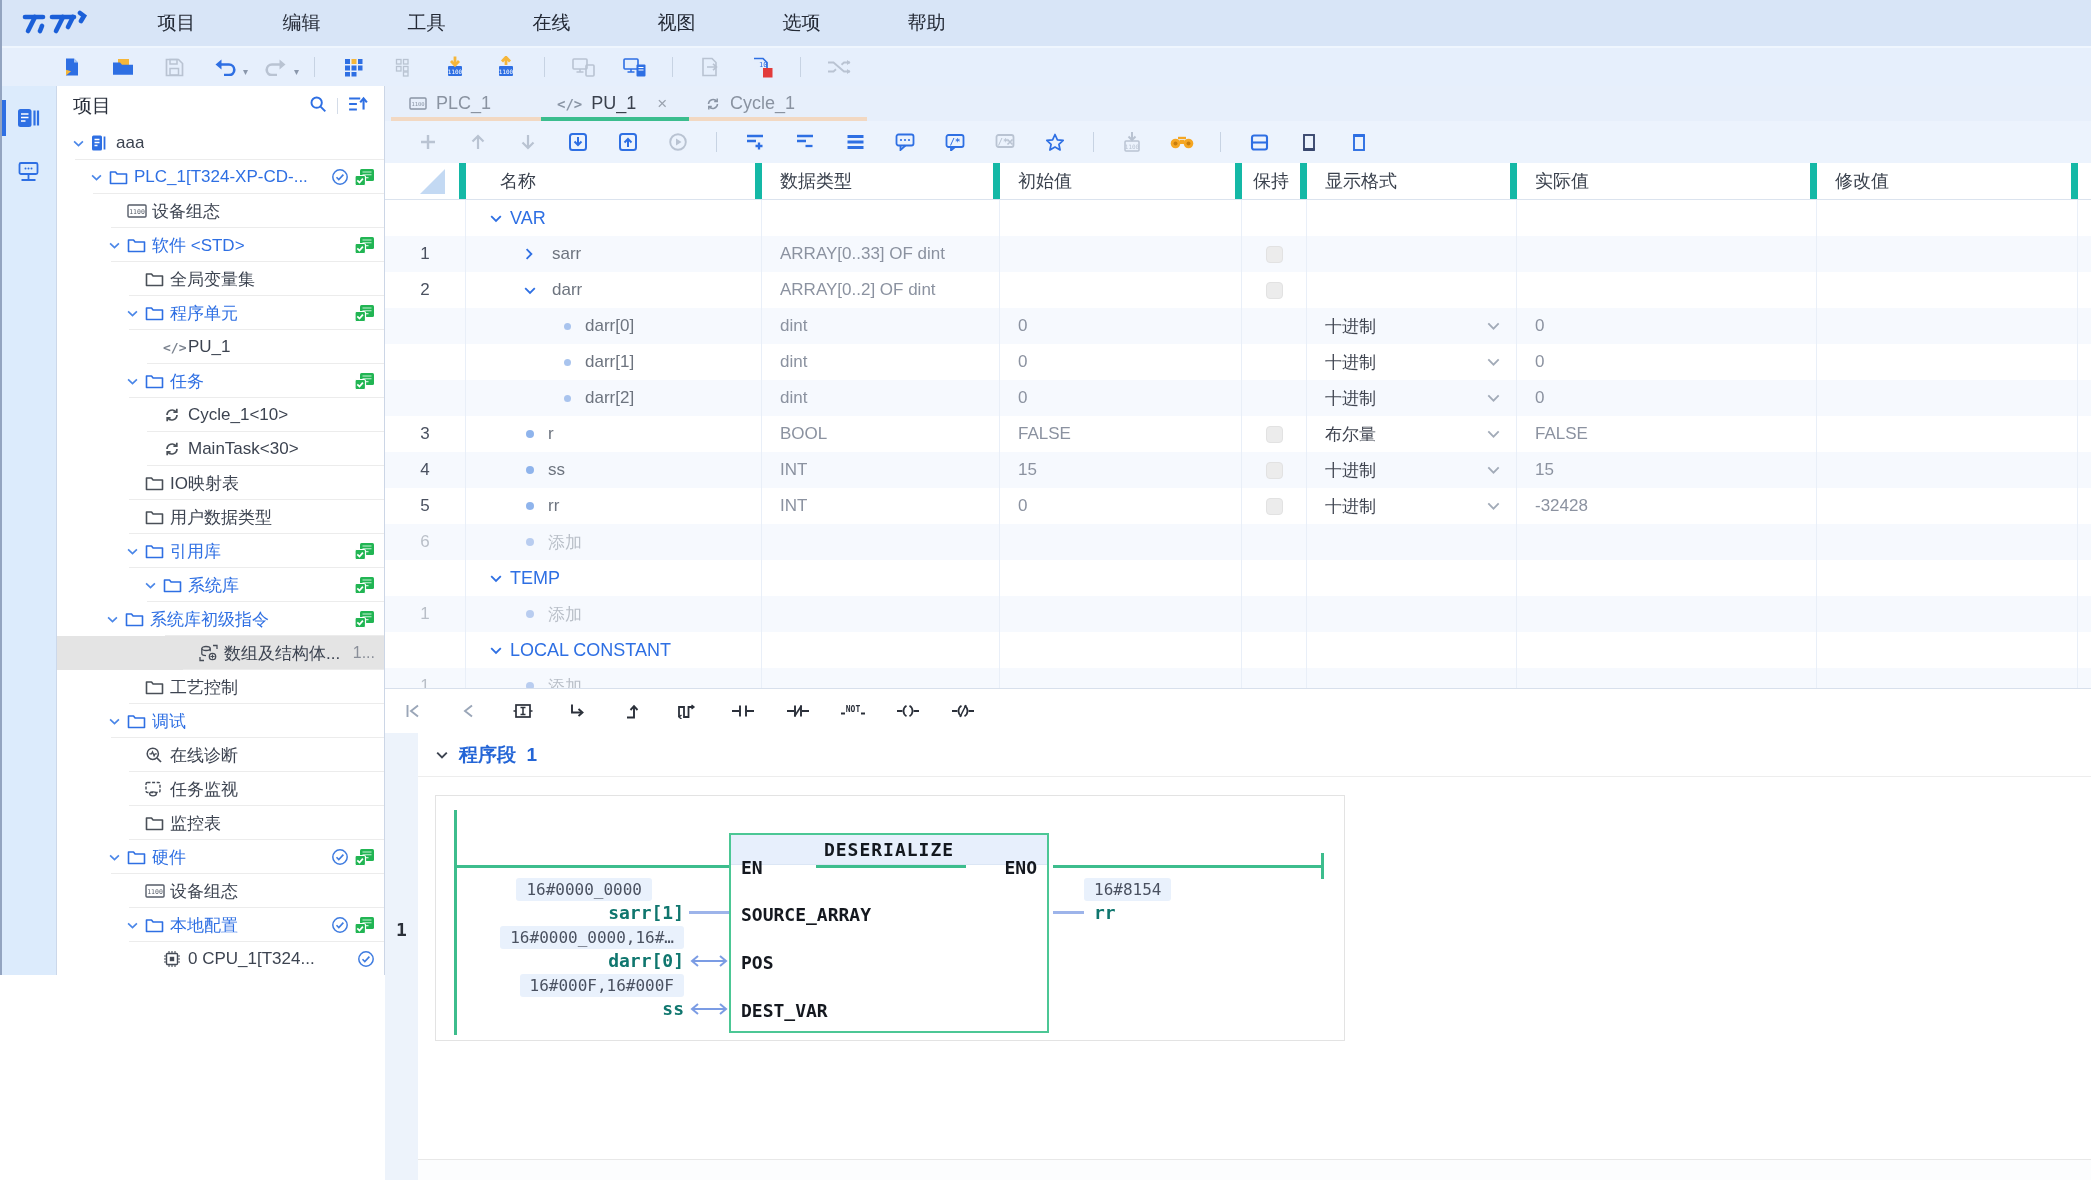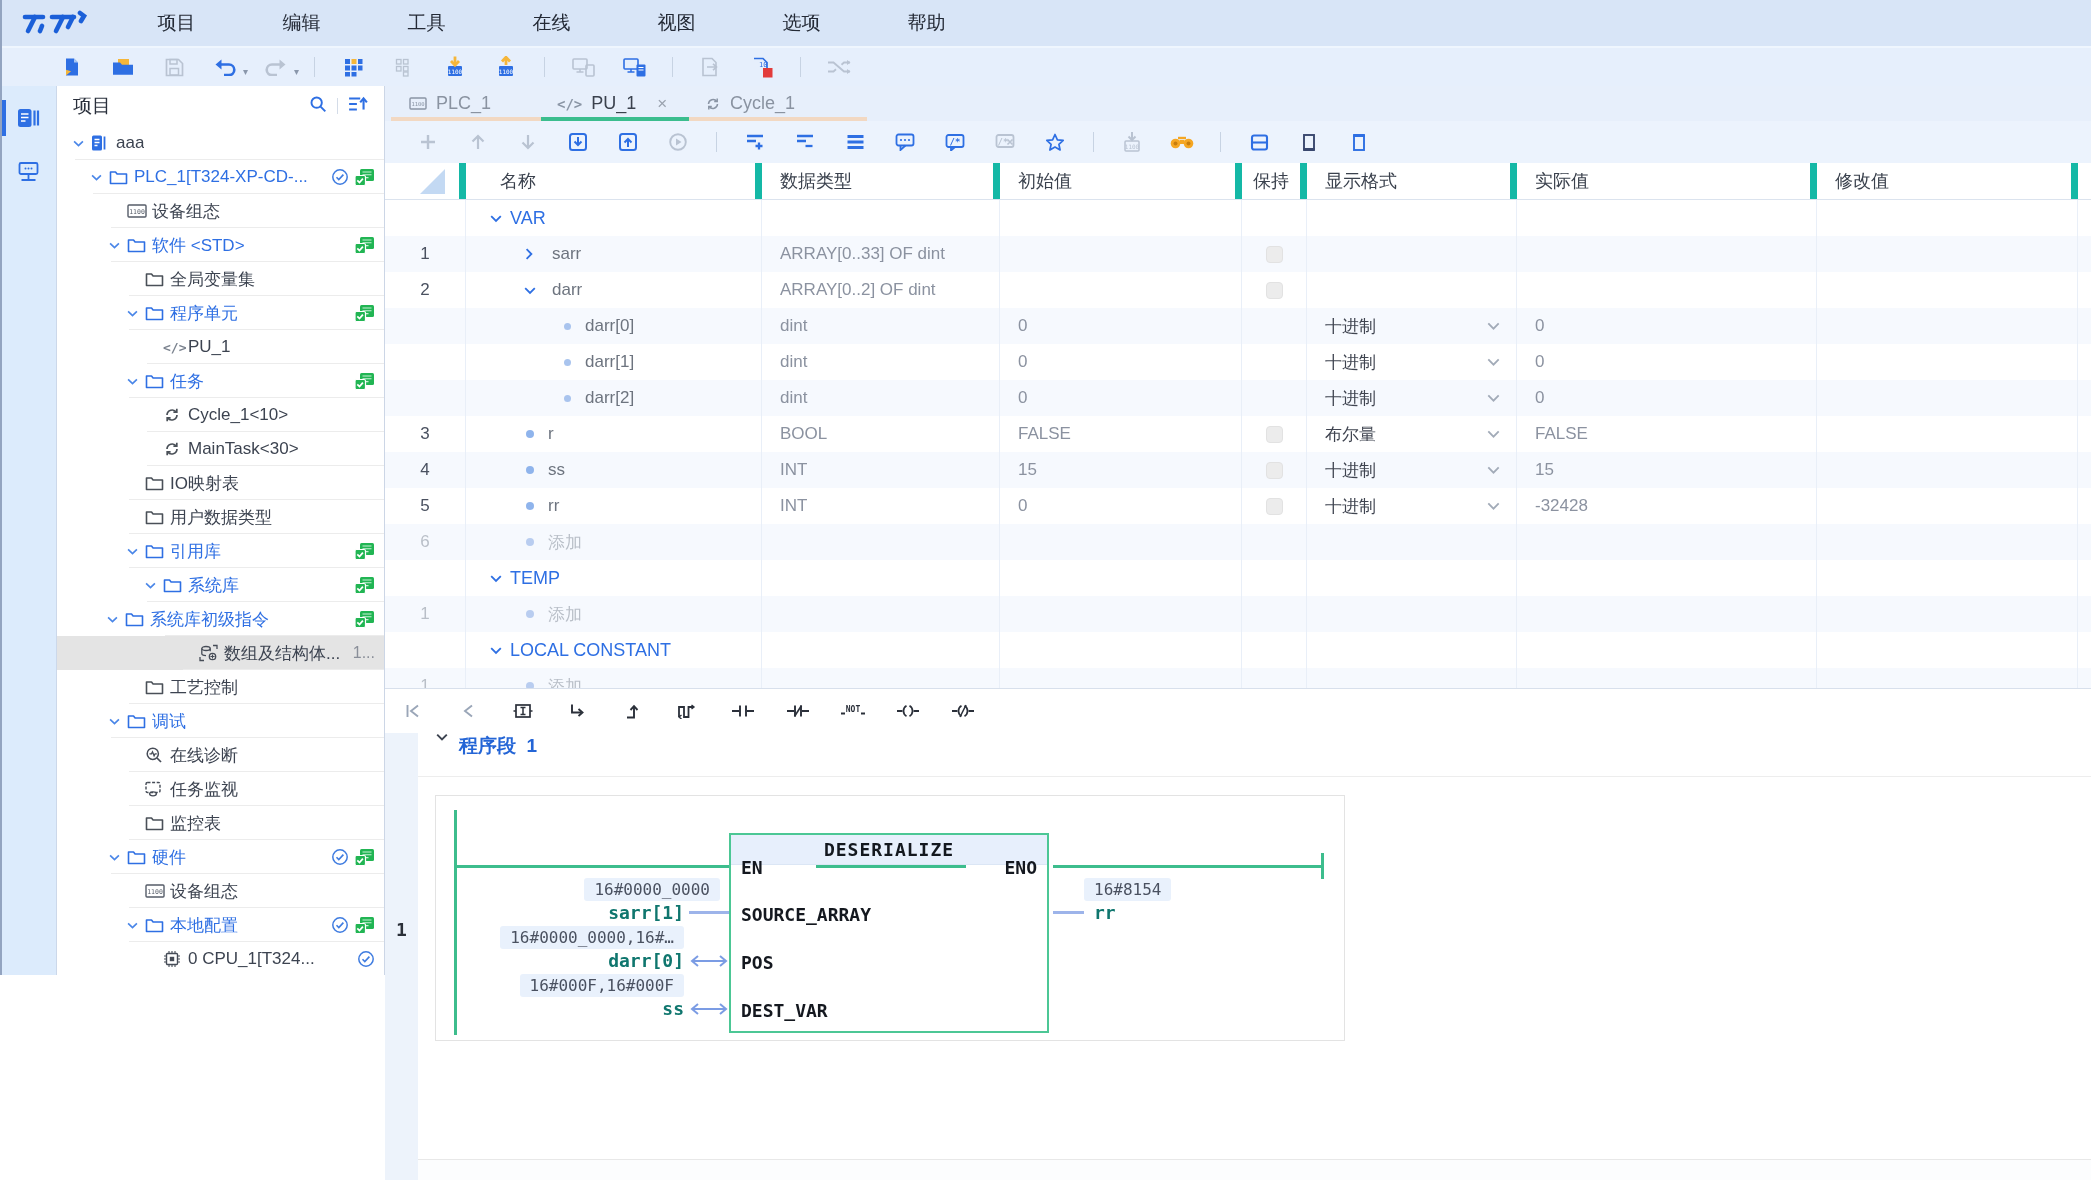--- a/index.html
+++ b/index.html
@@ -85,21 +85,21 @@
   .fmt-chevron { margin-left:auto; color:#a2abb8; display:flex; }
 
   
   .ladder { height:492px; border-top:1px solid #d8e0ec; display:flex; flex-direction:column; background:#fff; flex:none; }
   .ladder-toolbar { height:44px; display:flex; align-items:center; gap:27px; padding-left:14px; flex:none; }
   .lt-icon { width:28px; height:24px; display:flex; align-items:center; justify-content:center; }
   .ladder-body { flex:1; display:flex; min-height:0; }
   .gutter { width:33px; background:#edf3fb; position:relative; flex:none; }
   .net-num { position:absolute; top:186px; left:0; right:0; text-align:center; font-size:18px; font-weight:bold; color:#2a2f38; font-family:"DejaVu Sans Mono",monospace; }
   .ladder-main { flex:1; position:relative; min-width:0; }
-  .net-header { height:44px; display:flex; align-items:flex-start; gap:11px; padding-left:18px; border-bottom:1px solid #ededed; }
+  .net-header { height:44px; display:flex; align-items:center; gap:11px; padding-left:18px; border-bottom:1px solid #ededed; }
   .net-chevron { color:#3c4350; display:flex; }
   .net-title { color:#2465d6; font-weight:bold; font-size:19px; }
   .canvas { position:absolute; left:17px; top:62px; width:910px; height:246px; border:1px solid #e3e3e3; background:#fff; }
   .rail { position:absolute; left:18px; top:14px; width:3px; height:225px; background:#3dbd8d; }
   .wire { position:absolute; height:3px; }
   .wire.g { background:#3dbd8d; }
   .wire.b { background:#9db4ea; }
   .endtick { position:absolute; left:885px; top:57px; width:3px; height:26px; background:#3dbd8d; }
   .fb { position:absolute; left:293px; top:37px; width:320px; height:200px; border:2px solid #4cc795; background:#fff; }
   .fb-head { height:30px; background:#e7effc; display:flex; align-items:center; justify-content:center; font-family:"DejaVu Sans Mono",monospace; font-weight:bold; font-size:18px; color:#14181f; letter-spacing:1px; border-bottom:1px solid #dbe6f5; }
@@ -1294,21 +1294,21 @@
 
               <div class="fb">
                 <div class="fb-head">DESERIALIZE</div>
                 <span class="port l" style="top:21px;">EN</span>
                 <span class="port r" style="top:21px;">ENO</span>
                 <span class="port l" style="top:68px;">SOURCE_ARRAY</span>
                 <span class="port l" style="top:116px;">POS</span>
                 <span class="port l" style="top:164px;">DEST_VAR</span>
               </div>
 
-              <div class="badge" style="right:624px;top:82px;">16#0000_0000</div>
+              <div class="badge" style="right:692px;top:82px;">16#0000_0000</div>
               <div class="opnd" style="right:660px;top:106px;">sarr[1]</div>
               <div class="wire b" style="left:253px;top:115px;width:40px;"></div>
 
               <div class="badge" style="right:660px;top:130px;">16#0000_0000,16#…</div>
               <div class="opnd" style="right:660px;top:154px;">darr[0]</div>
               <svg class="xarrow" style="left:253px;top:158px;" viewBox="0 0 40 14">
                   <path d="M4 7h32" stroke="#7b9ce4" stroke-width="2" fill="none"></path>
                   <path d="M9 2 3 7l6 5" fill="none" stroke="#7b9ce4" stroke-width="2"></path>
                   <path d="M31 2l6 5-6 5" fill="none" stroke="#7b9ce4" stroke-width="2"></path>
                 </svg>

